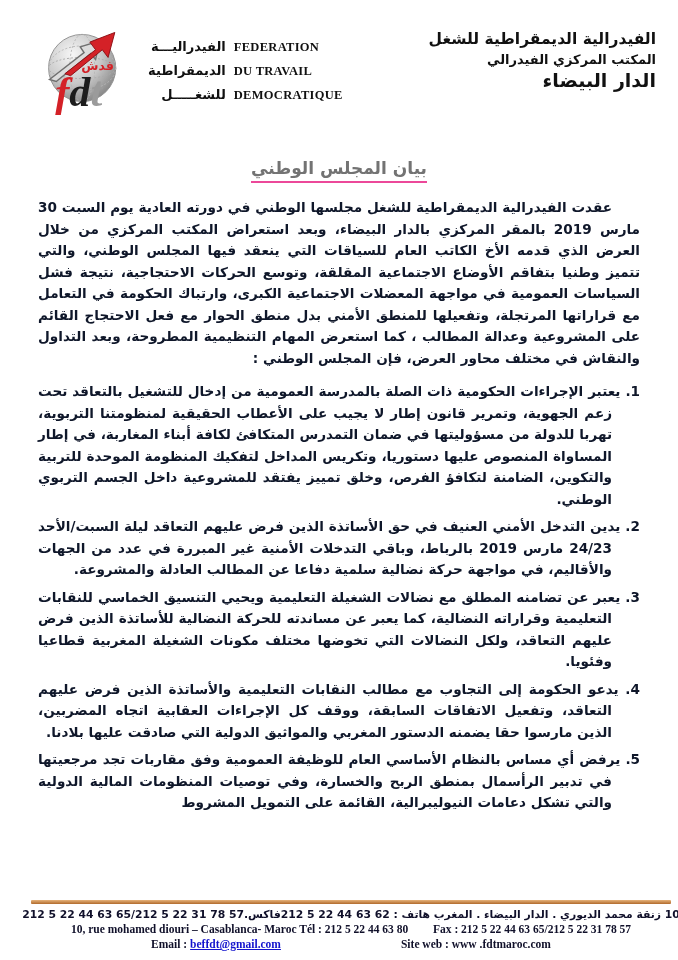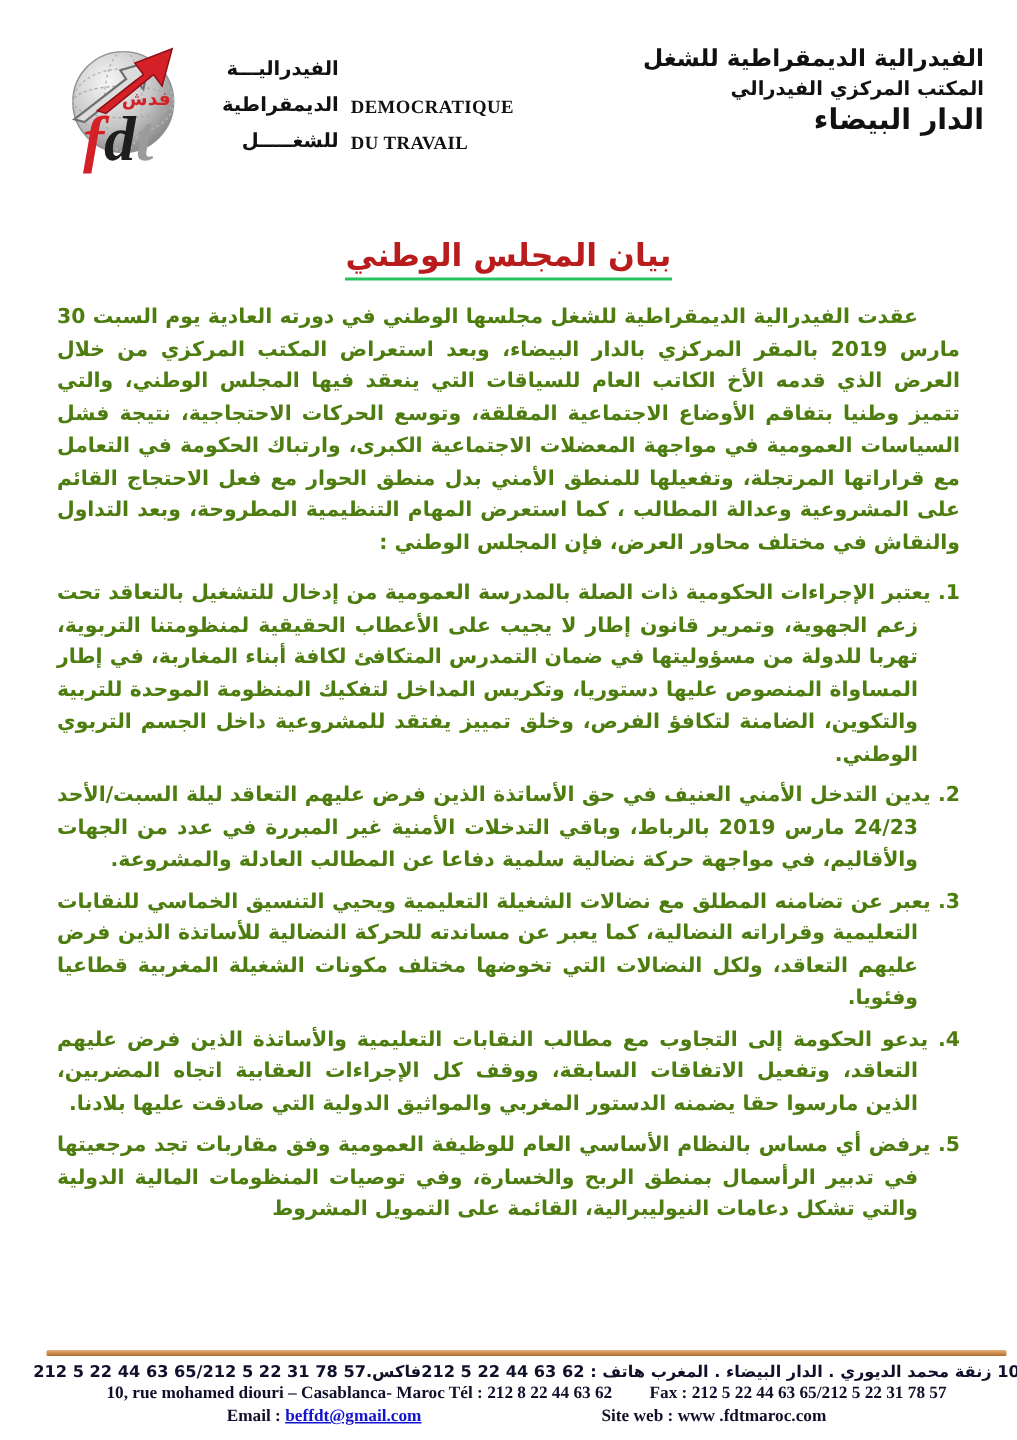--- a/index.html
+++ b/index.html
@@ -23,26 +23,26 @@
   .logo-fr { font-family: "Liberation Serif", serif; font-weight: bold; font-size: 12.5px; line-height: 24px; color: #111; padding-left: 6px; letter-spacing: 0.3px; white-space: nowrap; }
   .org-block { direction: rtl; text-align: right; font-weight: bold; color: #111; margin-top: 8px; margin-left: 4px; }
   .org-line1 { font-size: 15.5px; line-height: 22px; }
   .org-line2 { font-size: 13px; line-height: 20px; }
   .org-line3 { font-size: 19px; line-height: 20px; }
 
   
   .title-wrap { text-align: center; margin-top: 42px; }
   .doc-title {
     display: inline-block; direction: rtl;
-    font-size: 21px; font-weight: bold; color: #b91c1c;
-    border-bottom: 2px solid #22c55e; padding-bottom: 3px;
+    font-size: 17px; font-weight: bold; color: #737373;
+    border-bottom: 2px solid #ec4899; padding-bottom: 3px;
   }
 
   
-  .body-text { direction: rtl; margin: 14px 38px 0 38px; font-weight: bold; font-size: 13.6px; line-height: 21.5px; text-align: justify; color: #4d7c0f; }
+  .body-text { direction: rtl; margin: 14px 38px 0 38px; font-weight: bold; font-size: 13.6px; line-height: 21.5px; text-align: justify; color: #0f172a; }
   .intro { text-indent: 28px; }
   .items { margin-top: 12px; }
   .item { padding-right: 28px; text-indent: -28px; margin-bottom: 6px; }
   .item-num { display: inline; }
   .item-text { display: inline; }
 
   
   .footer { position: absolute; left: 12px; bottom: 8px; width: 678px; }
   .footer-divider { height: 4px; width: 640px; margin: 0 auto 3px auto; background: linear-gradient(#e6b37b, #b06a2c); border-radius: 1px; }
   .footer-line { text-align: center; font-weight: bold; font-size: 10.8px; line-height: 15px; color: #10102a; }
@@ -80,22 +80,23 @@
         </text>
       </svg>
       <div class="logo-text">
         <div class="logo-ar">
           <div>الفيدراليـــة</div>
           <div>الديمقراطية</div>
           <div>للشغـــــل</div>
         </div>
         <div class="logo-sep"></div>
         <div class="logo-fr">
+          <div>FEDERATION</div>
+          <div>DU TRAVAIL</div>
           <div>DEMOCRATIQUE</div>
-          <div>DU TRAVAIL</div>
         </div>
       </div>
     </div>
 
     <div class="org-block">
       <div class="org-line1">الفيدرالية الديمقراطية للشغل</div>
       <div class="org-line2">المكتب المركزي الفيدرالي</div>
       <div class="org-line3">الدار البيضاء</div>
     </div>
   </div>
@@ -130,21 +131,21 @@
   </div>
 
   <div class="footer">
     <div class="footer-divider"></div>
     <div class="footer-line footer-ar">
       <span>10 زنقة محمد الديوري . الدار البيضاء . المغرب</span>
       <span>هاتف :</span>
       <span class="num" dir="ltr">212 5 22 44 63 62</span><span>فاكس.</span><span class="num" dir="ltr">212 5 22 44 63 65/212 5 22 31 78 57</span>
     </div>
     <div class="footer-line footer-fr">
-      <span>10, rue mohamed diouri – Casablanca- Maroc Tél : 212 8 22 44 63 62</span>
+      <span>10, rue mohamed diouri – Casablanca- Maroc Tél : 212 5 22 44 63 80</span>
       <span class="fax-part">Fax : 212 5 22 44 63 65/212 5 22 31 78 57</span>
     </div>
     <div class="footer-line footer-contact">
       <span>
         <span>Email : </span><a class="email-link">beffdt@gmail.com</a>
       </span>
       <span>Site web : www .fdtmaroc.com</span>
     </div>
   </div>
 

